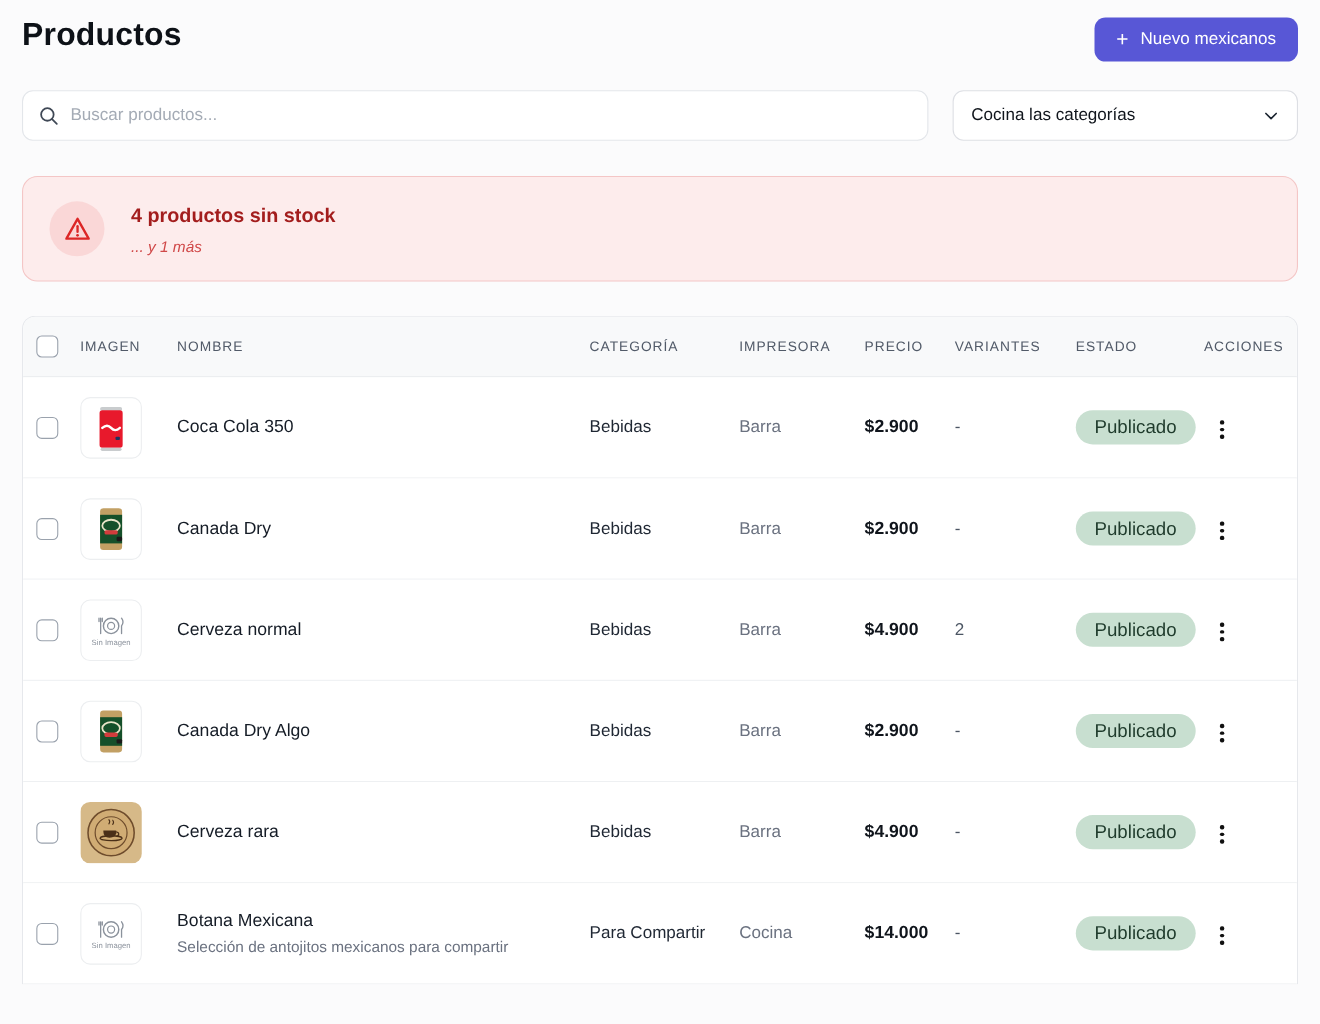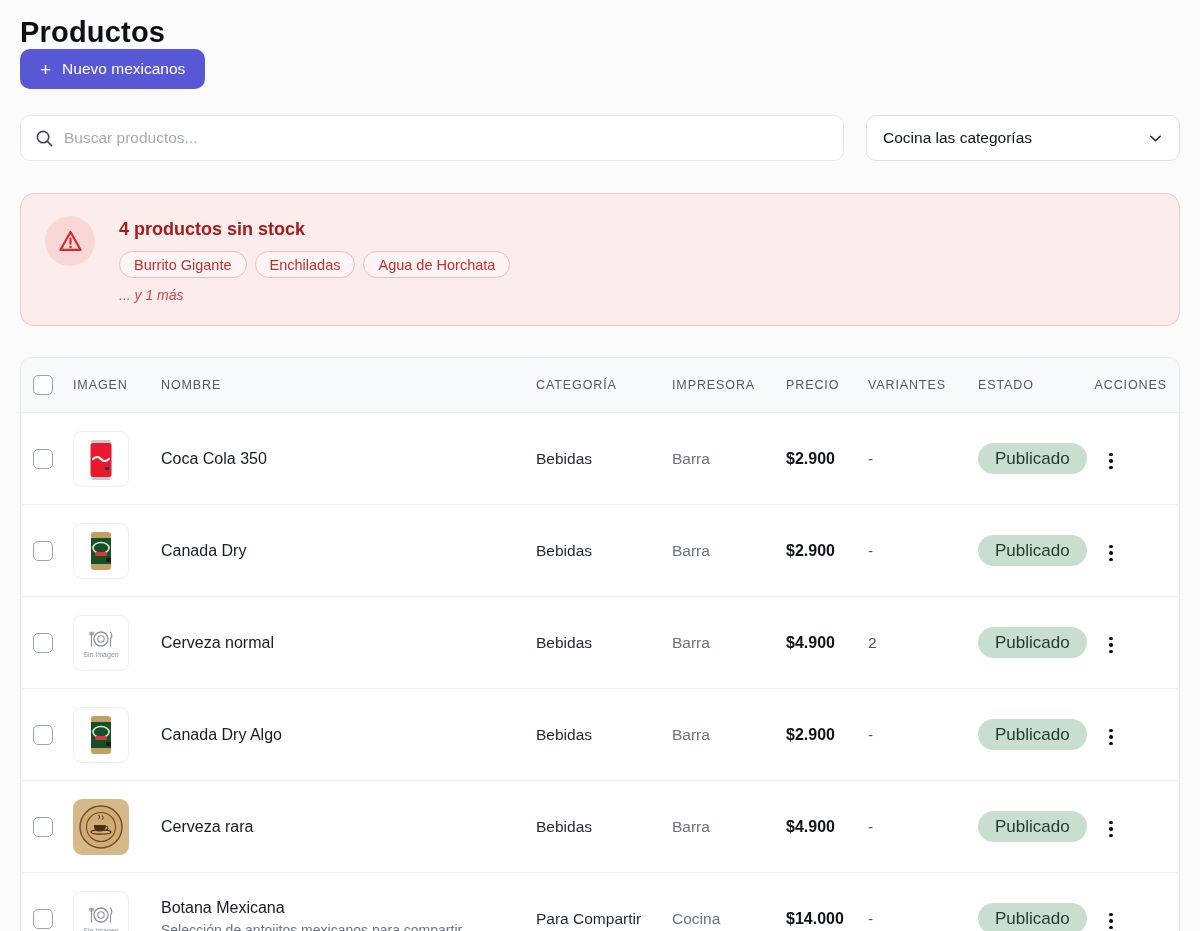--- a/index.html
+++ b/index.html
@@ -5,21 +5,21 @@
   * { margin:0; padding:0; box-sizing:border-box; }
   html,body { width:1200px; height:931px; overflow:hidden; }
   body {
     font-family:"Liberation Sans", sans-serif;
     background:#fbfbfc;
     color:#1b2430;
   }
   .page { width:1200px; height:931px; padding:0 20px; position:relative; }
 
   
-  .topbar { display:flex; justify-content:space-between; align-items:flex-start; padding-top:16px;flex-direction:column; }
+  .topbar { display:flex; justify-content:space-between; align-items:flex-start; padding-top:16px; }
   .page-title { font-size:29px; font-weight:700; letter-spacing:0.2px; color:#0d1117; }
   .btn-new {
     display:flex; align-items:center; gap:11px; height:40px; padding:0 20px;
     background:#5857d6; color:#fff; border:none; border-radius:10px;
     font-family:"Liberation Sans", sans-serif; font-size:15.5px; cursor:pointer;
   }
   .btn-new .plus { font-size:19px; font-weight:400; line-height:1; }
 
   
   .filters { display:flex; gap:22px; margin-top:26px; }
@@ -134,25 +134,20 @@
   <div class="alert">
     <div class="alert-icon-wrap">
       <svg width="27" height="27" viewBox="0 0 24 24" fill="none">
         <path d="M12 3.5 L21 19.5 H3 Z" stroke="#dc2626" stroke-width="1.9" stroke-linejoin="round"></path>
         <line x1="12" y1="9.5" x2="12" y2="14" stroke="#dc2626" stroke-width="1.9" stroke-linecap="round"></line>
         <circle cx="12" cy="16.8" r="1.1" fill="#dc2626"></circle>
       </svg>
     </div>
     <div class="alert-body">
       <div class="alert-title">4 productos sin stock</div>
-      <div class="alert-pills" id="alert-pills">
-          <span class="pill">Burrito Gigante</span>
-          <span class="pill">Enchiladas</span>
-          <span class="pill">Agua de Horchata</span>
-        </div>
       <div class="alert-more">... y 1 más</div>
     </div>
   </div>
 
   <div class="table">
     <div class="thead">
       <div class="cell c-check">
           <span class="checkbox"></span>
         </div>
       <div class="cell">IMAGEN</div>

